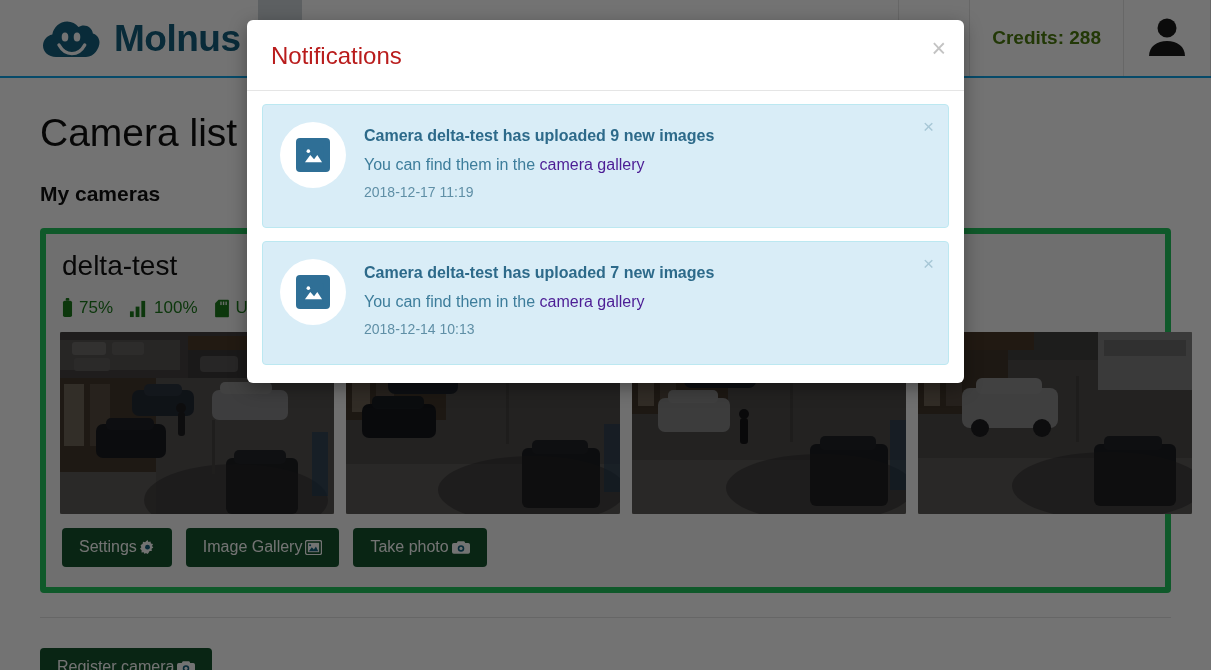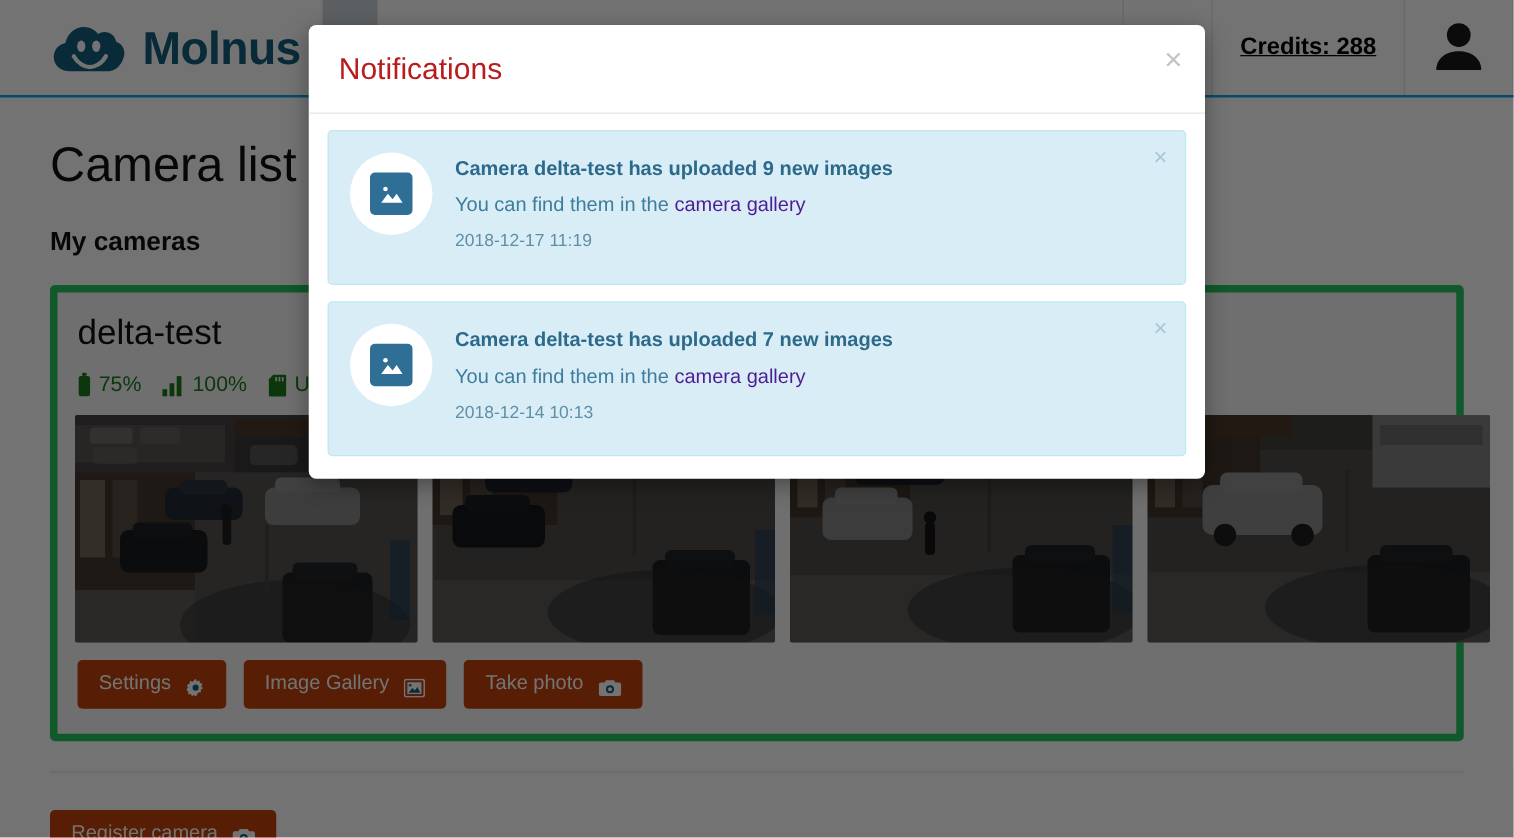--- a/index.html
+++ b/index.html
@@ -65,21 +65,21 @@
     min-width: 18px; height: 18px;
     border-radius: 9px;
     background: #d9534f;
     color: #fff;
     font-size: 11px;
     line-height: 18px;
     text-align: center;
     padding: 0 4px;
     font-weight: bold;
   }
-  .credits-text { font-size: 19px; font-weight: bold; color: #000000; white-space: nowrap; text-decoration: underline; }
+  .credits-text { font-size: 19px; font-weight: bold; color: #4d7c0f; white-space: nowrap; }
   .avatar-cell { width: 88px; border-left: 1px solid #e4e4e4; border-right: 1px solid #e4e4e4; }
 
   .page-body { padding: 34px 40px 0 40px; background: #fff; }
   .page-title { font-size: 39px; font-weight: normal; color: #111; line-height: 1.1; }
   .section-title { font-size: 21px; font-weight: bold; color: #111; margin-top: 27px; }
 
   .camera-panel {
     margin-top: 22px;
     background: #f7f7f7;
     border: 6px solid #22c55e;
@@ -107,30 +107,30 @@
     flex: 0 0 274px;
     border-radius: 2px;
     overflow: hidden;
     position: relative;
     background: #6c6a66;
   }
   .thumb svg { display: block; width: 100%; height: 100%; }
 
   .btn-row { display: flex; gap: 14px; margin-top: 14px; padding: 0 2px; }
   .btn {
-    background: #c2410c;
+    background: #14532d;
     color: #ffffff;
     border: none;
     border-radius: 4px;
     font-size: 16px;
     font-family: "Liberation Sans", sans-serif;
     padding: 9px 17px;
     display: inline-flex;
-    align-items: flex-end;
-    gap: 12px;
+    align-items: center;
+    gap: 3px;
     line-height: 1.3;
     cursor: pointer;
   }
   .btn .bi { display: inline-flex; }
   .btn-register { margin: 30px 0 0 40px; }
 
   .page-divider { border-top: 1px solid #e3e3e3; margin: 24px 0 0 0; }
 
   
   .backdrop {

